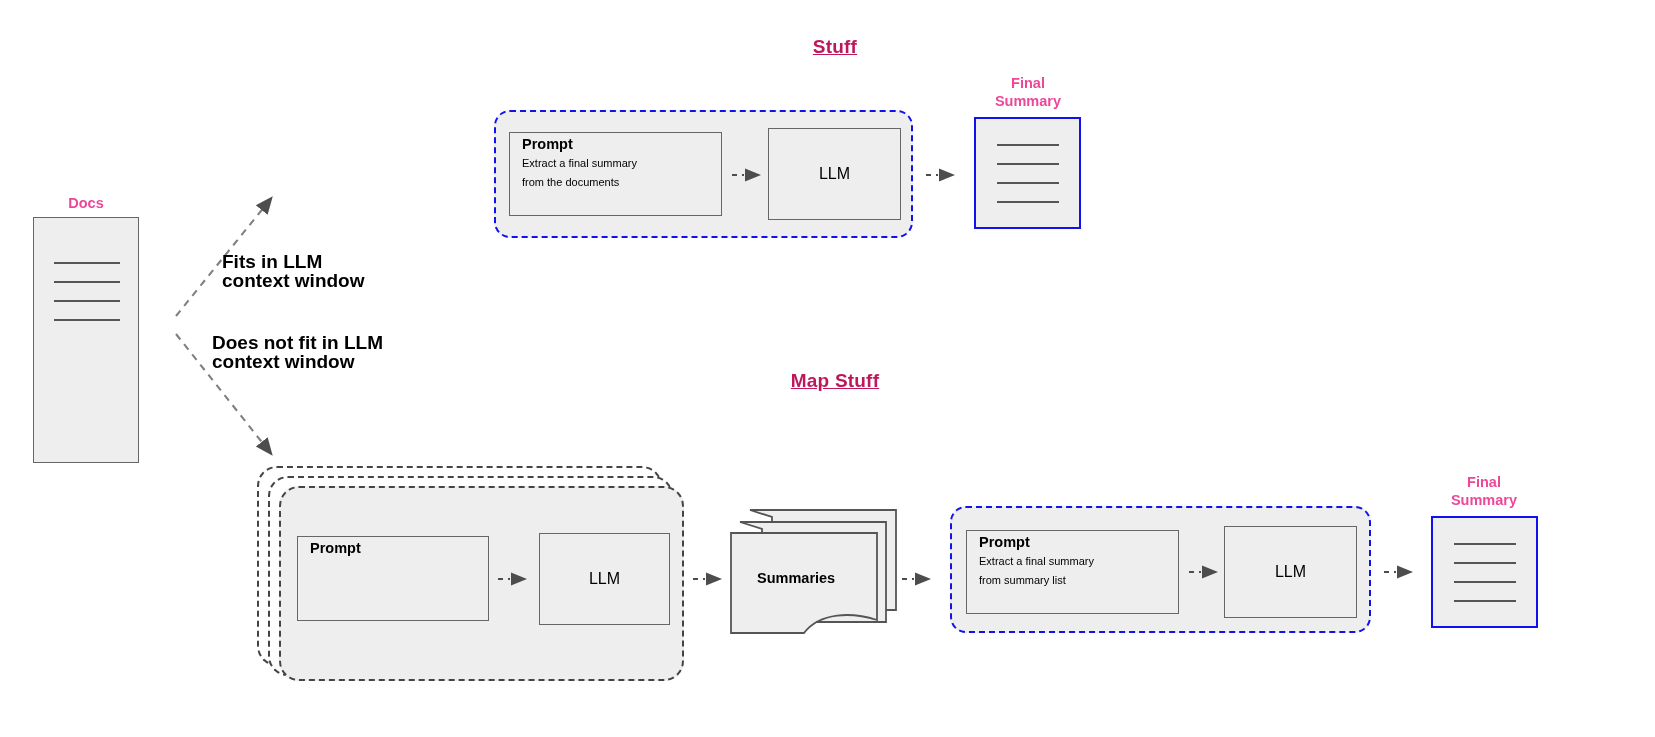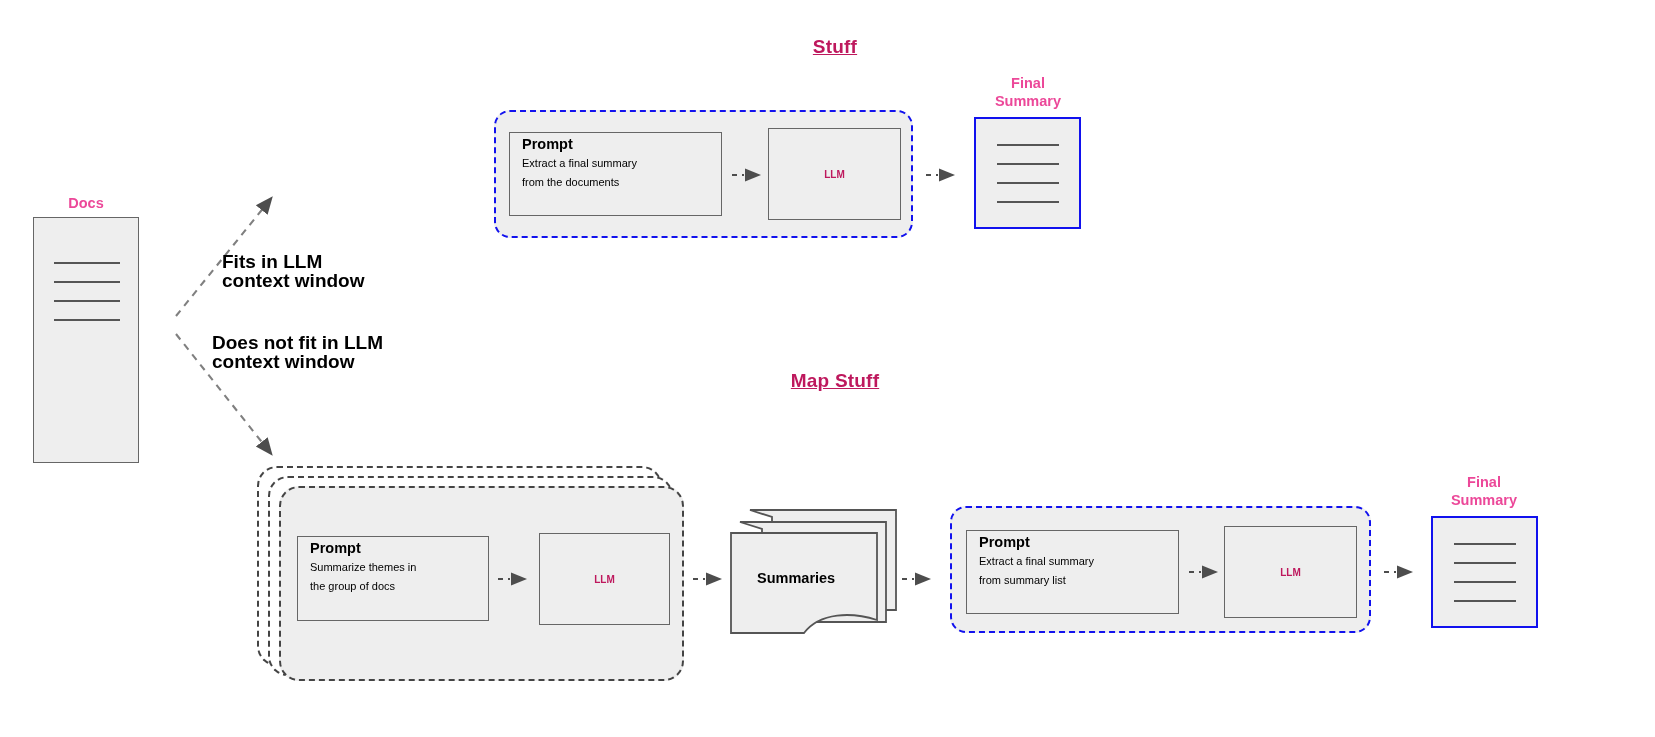--- a/index.html
+++ b/index.html
@@ -99,23 +99,23 @@
   }
   .llm-box {
     background: #eeeeee;
     border: 1.6px solid #666666;
     box-sizing: border-box;
     display: flex;
     align-items: center;
     justify-content: center;
   }
   .llm-label {
-    font-size: 10px;
-    font-weight: bold;
-    color: #be185d;
+    font-size: 16px;
+    font-weight: normal;
+    color: #000000;
   }
 
   
   .mini-arrow { position: absolute; }
 
   
   .sum-label {
     position: absolute;
     font-size: 14.5px;
     font-weight: bold;
@@ -188,22 +188,20 @@
   </div>
 
   <div class="abs section-title" style="left:725px; top:370px; width:220px;">Map Stuff</div>
 
   <div class="abs dash-gray ghost" style="left:257px; top:466px; width:405px; height:200px;"></div>
   <div class="abs dash-gray ghost" style="left:268px; top:476px; width:405px; height:200px;"></div>
   <div class="abs dash-gray" style="left:279px; top:486px; width:405px; height:195px;"></div>
 
   <div class="abs prompt-box" style="left:297px; top:536px; width:192px; height:85px;">
     <div class="prompt-title">Prompt</div>
-    <div class="prompt-body">Summarize themes in
-the group of docs</div>
   </div>
 
   <svg class="abs mini-arrow" style="left:497px; top:570px;" width="34" height="18" viewBox="0 0 34 18">
     <path d="M1,9 L13,9" stroke="#4d4d4d" stroke-width="2" stroke-dasharray="5,5" fill="none"></path>
     <path d="M14,2.5 L30,9 L14,15.5 Z" fill="#4d4d4d"></path>
   </svg>
 
   <div class="abs llm-box" style="left:539px; top:533px; width:131px; height:92px;">
     <span class="llm-label">LLM</span>
   </div>

